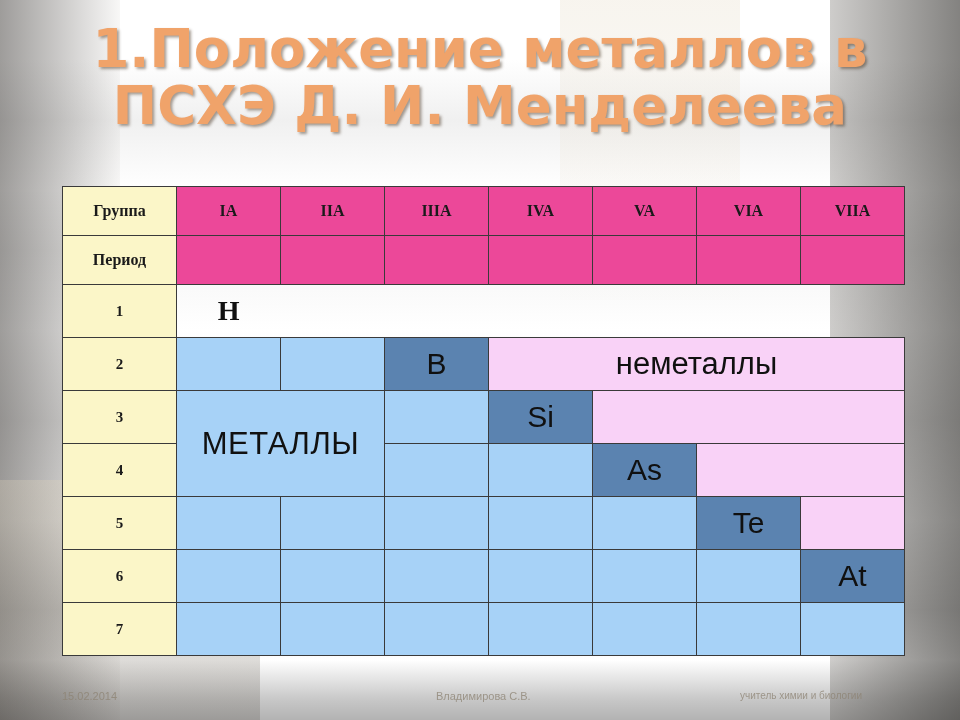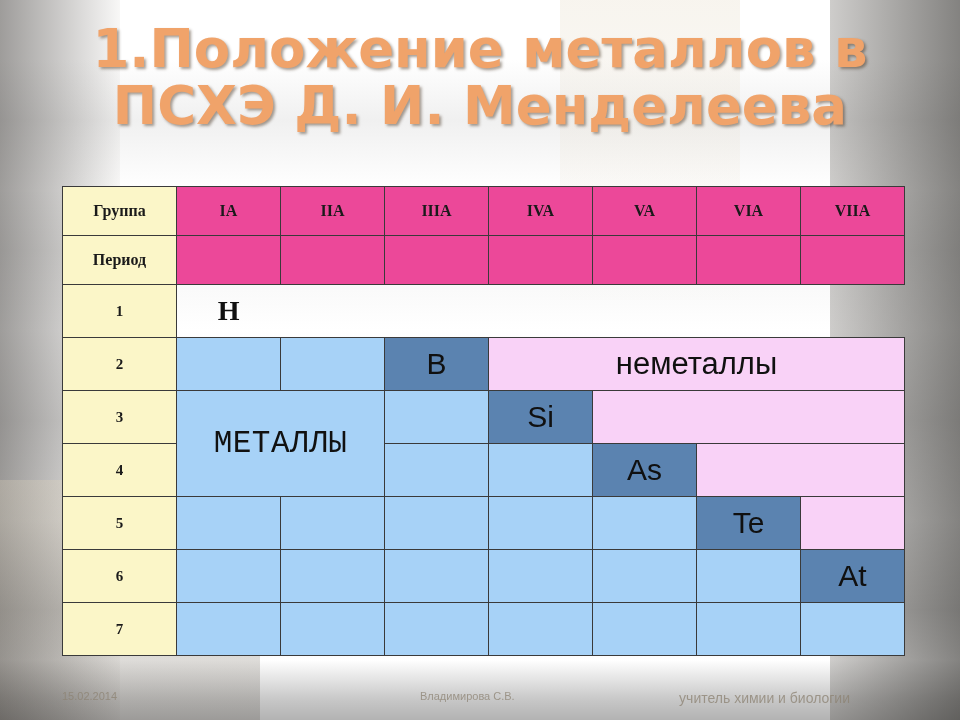--- a/index.html
+++ b/index.html
@@ -150,21 +150,21 @@
     font-family: "Liberation Serif", serif;
     font-weight: bold;
     font-size: 28px;
     color: #101010;
     border-left: none !important;
     border-right: none !important;
     border-top: none !important;
     border-bottom: none !important;
   }
   .lbl-metals {
-    font-family: Liberation Mono, monospace;
+    font-family: Liberation Sans, sans-serif;
     font-size: 31px;
     color: #111;
     letter-spacing: 0.5px;
   }
   .lbl-nonmetals {
     font-family: "Liberation Sans", sans-serif;
     font-size: 31px;
     color: #111;
   }
   .row-h td { height: 48px; }
@@ -174,22 +174,22 @@
     position: absolute;
     left: 0;
     top: 686px;
     width: 872px;
     height: 34px;
     color: #8c8272;
     font-size: 11px;
     opacity: 0.75;
   }
   .footer .f-left { position: absolute; left: 62px; top: 4px; }
-  .footer .f-mid  { position: absolute; left: 420px; top: 4px; }
-  .footer .f-right{ position: absolute; right: 22px; top: 4px; font-size: 14px; }
+  .footer .f-mid  { position: absolute; left: 436px; top: 4px; }
+  .footer .f-right{ position: absolute; right: 10px; top: 4px; font-size: 10px; }
 </style>
 </head>
 <body>
 
 <div class="slide">
   <div class="bg-layer bg-horiz"></div>
   <div class="bg-blot-a"></div>
   <div class="bg-blot-b"></div>
   <div class="bg-blot-c"></div>
   <div class="bg-blot-d"></div>

